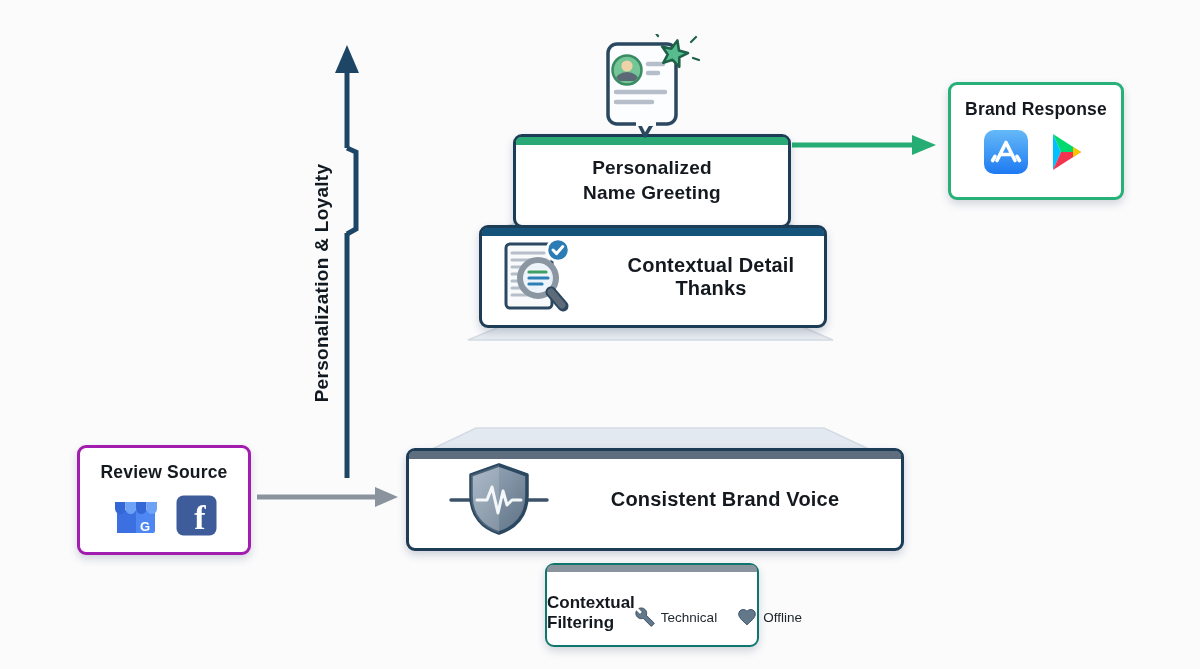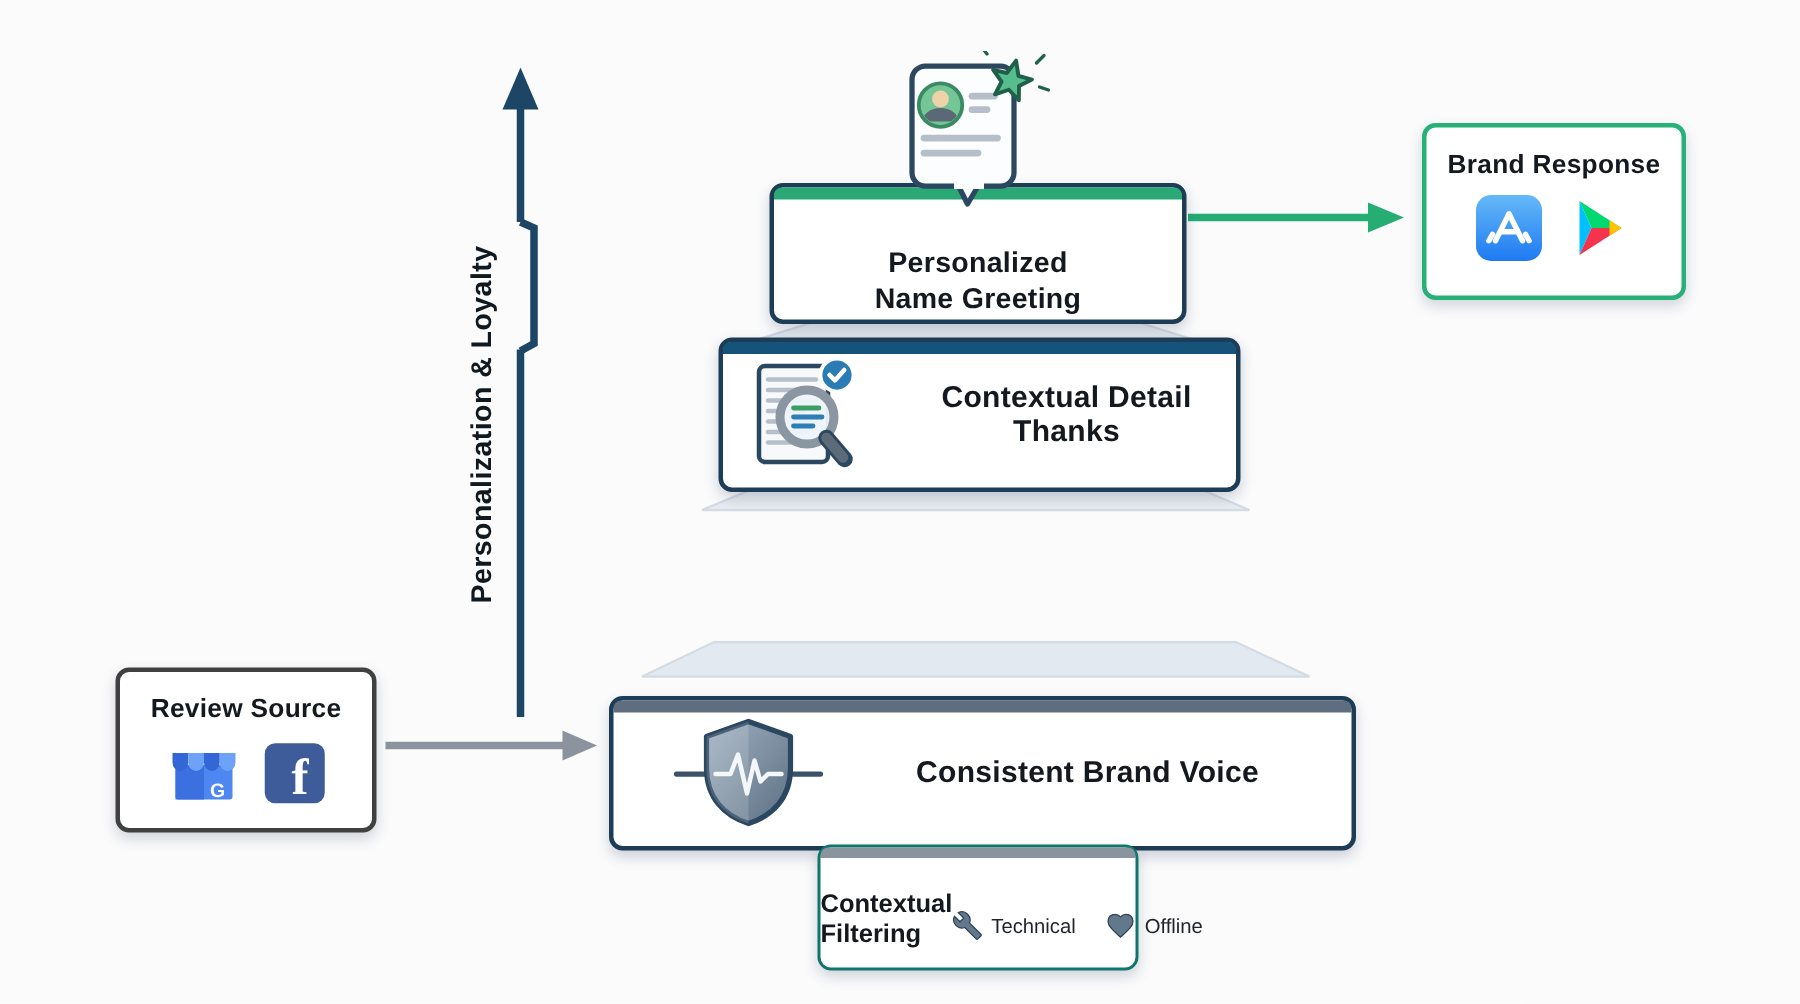--- a/index.html
+++ b/index.html
@@ -113,21 +113,21 @@
     </g>
 
     <g>
       <line x1="792" y1="145" x2="915" y2="145" stroke="#25ad74" stroke-width="5"></line>
       <polygon points="936,145 912,135 912,155" fill="#25ad74"></polygon>
     </g>
   </svg>
 
   <div class="axis-label">Personalization &amp; Loyalty</div>
 
-  <div class="pbox top-box" style="left:513px;top:122px;width:272px;height:88px;justify-content:flex-end;">
+  <div class="pbox top-box" style="left:513px;top:134px;width:272px;height:88px;">
     <div class="accent" style="background:#2aa876;"></div>
     <div>Personalized</div>
     <div>Name Greeting</div>
   </div>
 
   <div class="float-icon" style="left:598px;top:34px;">
     <svg width="104" height="108" viewBox="0 0 104 108">
       <polygon points="36,80 47,102 60,80" fill="#fbfdfe" stroke="#2b4860" stroke-width="3.5" stroke-linejoin="round"></polygon>
       <rect x="10" y="10" width="68" height="80" rx="9" fill="#fbfdfe" stroke="#2b4860" stroke-width="3.5"></rect>
       <rect x="38" y="85" width="20" height="7" fill="#fbfdfe"></rect>
@@ -179,40 +179,40 @@
         <line x1="51" y1="56" x2="63" y2="70" stroke="#2b4860" stroke-width="11" stroke-linecap="round"></line>
         <line x1="51" y1="56" x2="62" y2="69" stroke="#5d6b79" stroke-width="7" stroke-linecap="round"></line>
         <circle cx="58" cy="14" r="11" fill="#2b7cb4" stroke="#ffffff" stroke-width="2.5"></circle>
         <path d="M53,14 l3.6,3.6 l6.2,-7" stroke="#ffffff" stroke-width="3" fill="none" stroke-linecap="round" stroke-linejoin="round"></path>
       </svg>
     </div>
     <div class="boxtitle">Contextual Detail Thanks</div>
   </div>
 
 
-  <div class="pbox" style="left:406px;top:448px;width:492px;height:97px;margin-top:16px;">
+  <div class="pbox" style="left:406px;top:448px;width:492px;height:97px;">
     <div class="accent" style="background:#5f6e7f;"></div>
     <div class="icon-slot" style="margin-left:40px;">
       <svg width="100" height="80" viewBox="0 0 100 80">
         <defs>
           <linearGradient id="shieldGrad" x1="0" y1="0" x2="1" y2="1">
             <stop offset="0" stop-color="#9fafc0"></stop>
             <stop offset="1" stop-color="#5d7184"></stop>
           </linearGradient>
         </defs>
         <line x1="2" y1="40" x2="98" y2="40" stroke="#3c5268" stroke-width="3.5" stroke-linecap="round"></line>
         <path d="M50,5 L78,15 V36 C78,56 66,68 50,73 C34,68 22,56 22,36 V15 Z" fill="url(#shieldGrad)" stroke="#2b4860" stroke-width="3.5" stroke-linejoin="round"></path>
         <path d="M50,5 L22,15 V36 C22,56 34,68 50,73 Z" fill="#ffffff" fill-opacity="0.15"></path>
         <polyline points="28,40 38,40 43,27 49,53 54,31 58,45 63,40 72,40" stroke="#f4f7fa" stroke-width="3" fill="none" stroke-linecap="round" stroke-linejoin="round"></polyline>
       </svg>
     </div>
     <div class="boxtitle">Consistent Brand Voice</div>
   </div>
 
-  <div class="side-card" style="left:77px;top:445px;width:168px;height:104px;border:3px solid #404040;">
+  <div class="side-card" style="left:77px;top:445px;width:168px;height:104px;border:3px solid #a21caf;">
     <div class="card-title">Review Source</div>
     <div class="icons-row">
       <span>
         <svg width="48" height="44" viewBox="0 0 48 44">
           <rect x="5" y="17" width="38" height="23" rx="2" fill="#4e87f2"></rect>
           <rect x="5" y="17" width="19" height="23" fill="#3c6fe0"></rect>
           <g>
             <path d="M3,9 h10.5 v6.5 a5.25,5.5 0 0 1 -10.5,0 Z" fill="#3367d6"></path>
             <path d="M13.5,9 h10.5 v6.5 a5.25,5.5 0 0 1 -10.5,0 Z" fill="#6ea2f7"></path>
             <path d="M24,9 h10.5 v6.5 a5.25,5.5 0 0 1 -10.5,0 Z" fill="#3367d6"></path>

